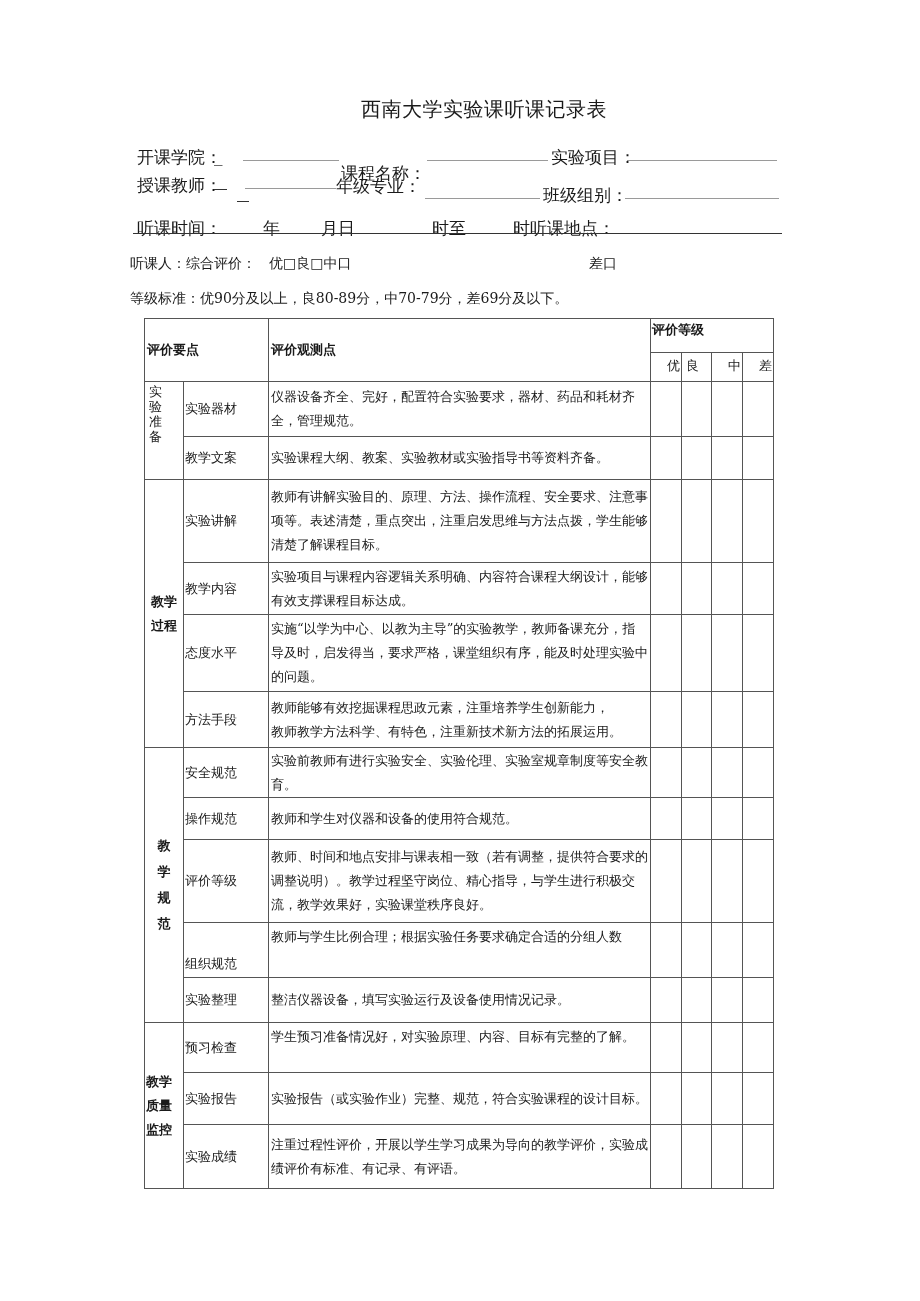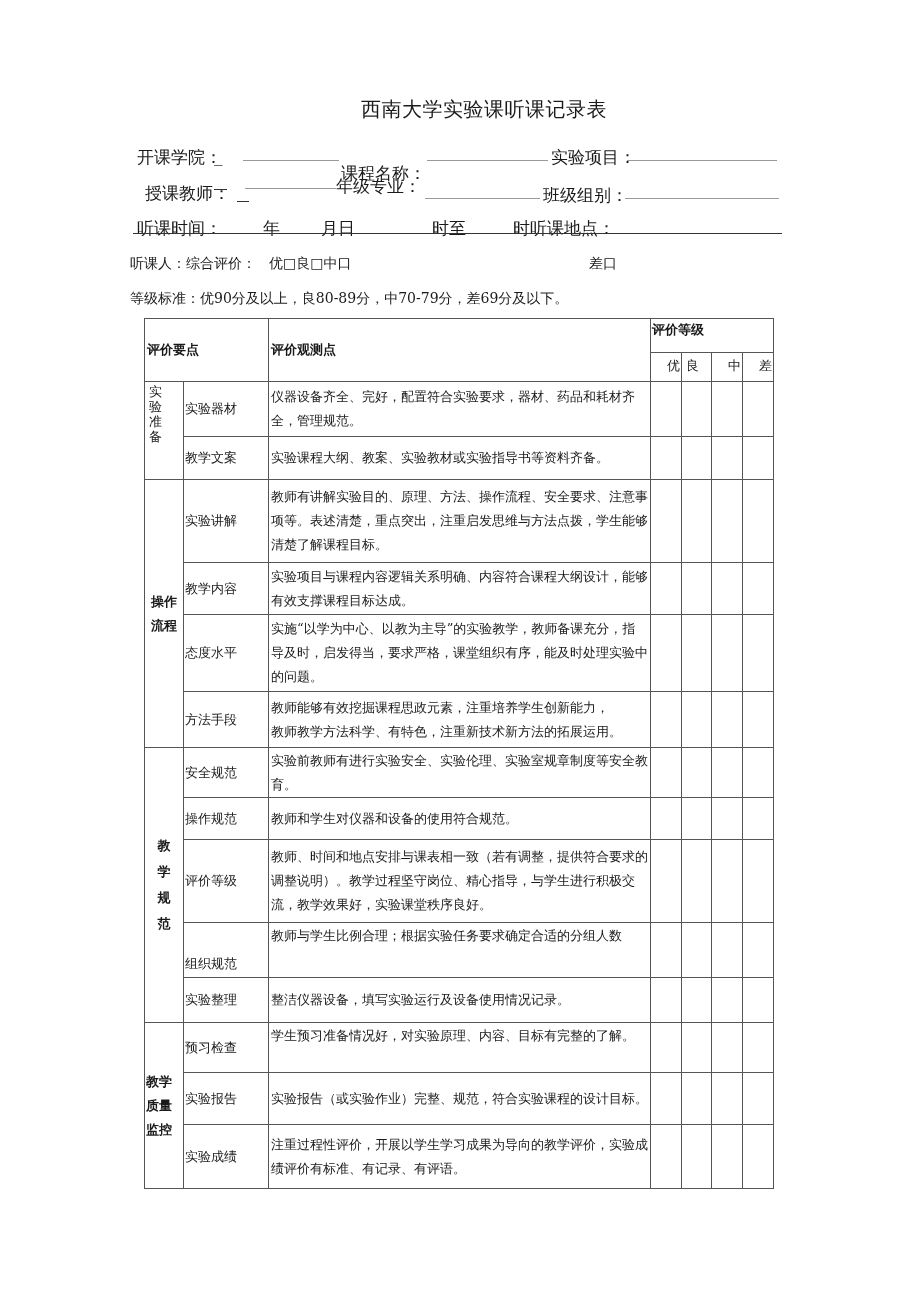--- a/index.html
+++ b/index.html
@@ -39,36 +39,36 @@
     .grade-col.right { text-align: right; padding-right: 1px !important; }
     .cat {
       text-align: center; font-weight: bold; font-size: 14px;
       font-family: "DejaVu Sans", "Liberation Sans", sans-serif;
       line-height: 24px;
     }
     .cat.plain { font-weight: normal; font-family: "DejaVu Serif", "Liberation Serif", serif; line-height: 15px; vertical-align: top; padding-top: 2px !important; text-align: left; padding-left: 4px !important;}
     .cat.left { text-align: left; padding-left: 1px !important; }
     .item { font-size: 14px; padding-left: 1px !important; }
     .crit { font-size: 12px; line-height: 24px; padding: 0 2px 0 2px !important; white-space: normal; }
-    .crit.top { vertical-align: top; padding-top: 2px !important; font-family: Liberation Mono, monospace; }
+    .crit.top { vertical-align: top; padding-top: 2px !important; }
   </style>
 </head>
 <body>
 
 <div class="abs title">西南大学实验课听课记录表</div>
 
 <div class="abs field-label" style="left:137px; top:146px;">开课学院：</div>
 <div class="abs field-label" style="left:214px; top:146px;">_</div>
 <div class="uline" style="left:243px; top:160px; width:96px;"></div>
 <div class="abs field-label" style="left:341px; top:162px;text-align:right;">课程名称：</div>
 <div class="uline" style="left:427px; top:160px; width:121px;"></div>
 <div class="abs field-label" style="left:551px; top:146px;">实验项目：</div>
 <div class="uline" style="left:627px; top:160px; width:150px;"></div>
 
-<div class="abs field-label" style="left:137px; top:182px;margin-left:8px;">授课教师：</div>
+<div class="abs field-label" style="left:137px; top:174px;">授课教师：</div>
 <div class="dash" style="left:214px; top:189px; width:13px;"></div>
 <div class="uline" style="left:245px; top:188px; width:91px;"></div>
 <div class="dash" style="left:237px; top:201px; width:12px;"></div>
 <div class="abs field-label" style="left:336px; top:175px;">年级专业：</div>
 <div class="uline" style="left:425px; top:198px; width:115px;"></div>
 <div class="abs field-label" style="left:543px; top:184px;">班级组别：</div>
 <div class="uline" style="left:625px; top:198px; width:154px;"></div>
 
 <div class="abs field-label" style="left:137px; top:217px;">听课时间：</div>
 <div class="abs field-label" style="left:263px; top:217px;">年</div>
@@ -119,21 +119,21 @@
   <tr style="height:43px;">
     <td class="item">教学文案</td>
     <td class="crit">实验课程大纲、教案、实验教材或实验指导书等资料齐备。</td>
     <td></td>
     <td></td>
     <td></td>
     <td></td>
   </tr>
 
   <tr style="height:83px;">
-    <td rowspan="4" class="cat" style="white-space:normal; word-break:break-all; padding:0 2px !important;">操作流程</td>
+    <td rowspan="4" class="cat" style="white-space:normal; word-break:break-all; padding:0 2px !important;">教学过程</td>
     <td class="item">实验讲解</td>
     <td class="crit">教师有讲解实验目的、原理、方法、操作流程、安全要求、注意事项等。表述清楚，重点突出，注重启发思维与方法点拨，学生能够清楚了解课程目标。</td>
     <td></td>
     <td></td>
     <td></td>
     <td></td>
   </tr>
   <tr style="height:52px;">
     <td class="item">教学内容</td>
     <td class="crit">实验项目与课程内容逻辑关系明确、内容符合课程大纲设计，能够有效支撑课程目标达成。</td>

